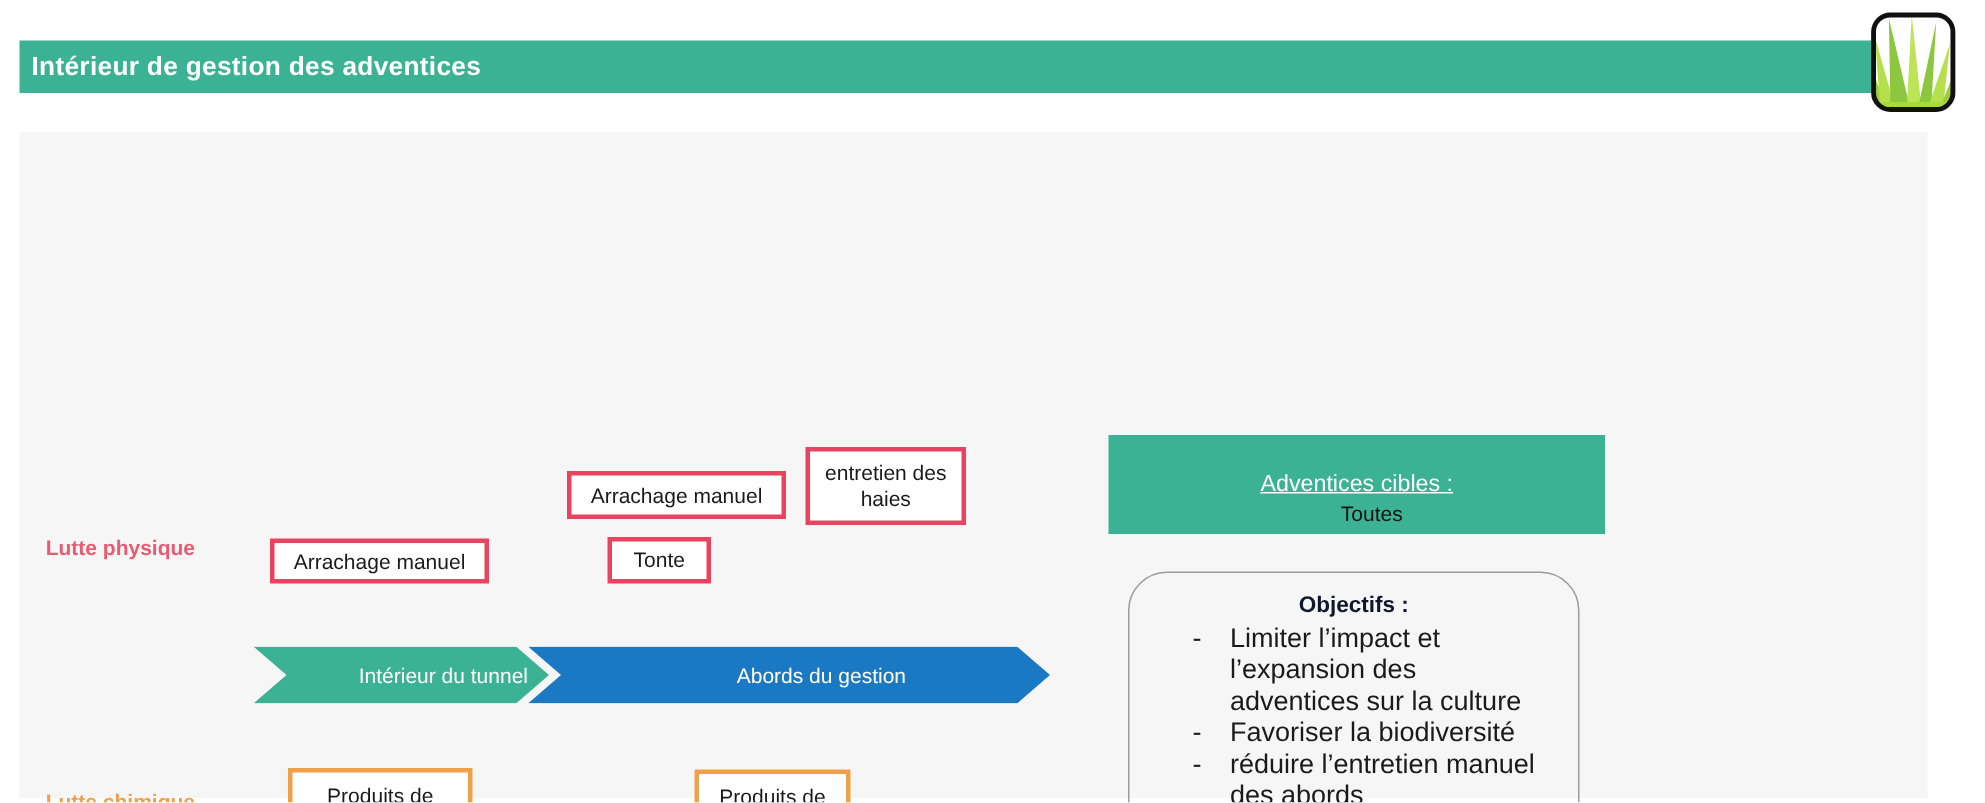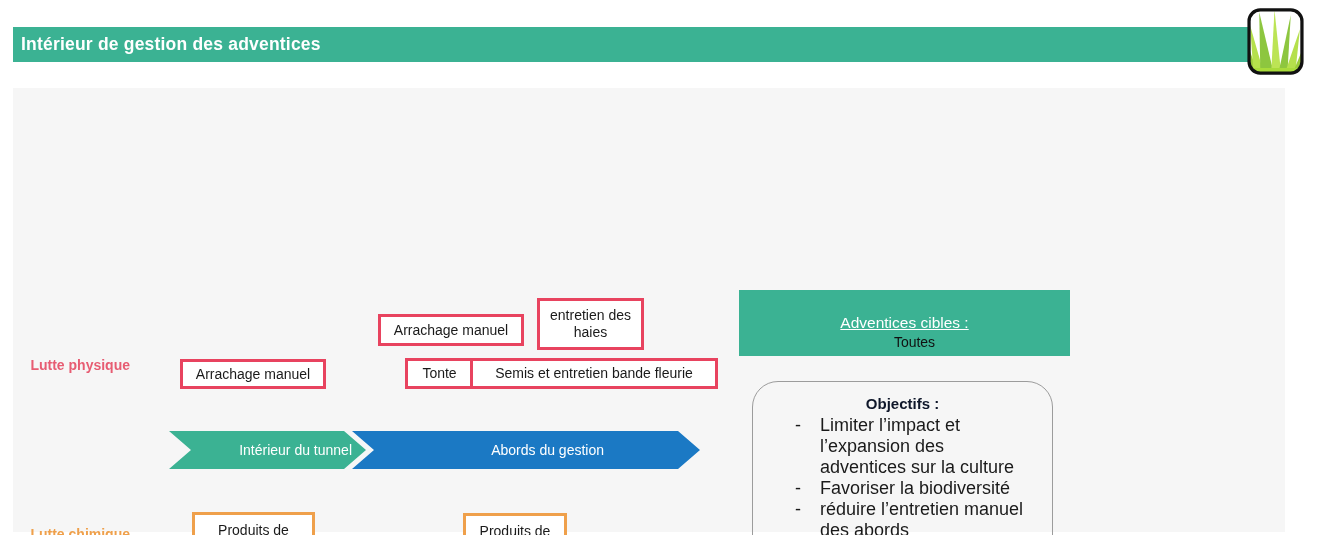--- a/index.html
+++ b/index.html
@@ -105,21 +105,20 @@
   </div>
 
   <div class="panel">
 
     <div class="row-label physical">Lutte physique</div>
 
     <div class="box pink b-arr1">Arrachage manuel</div>
     <div class="box pink b-arr2">Arrachage manuel</div>
     <div class="box pink b-haies">entretien des haies</div>
     <div class="box pink b-tonte">Tonte</div>
-    <div class="box pink b-semis">Semis et entretien bande fleurie</div>
 
     <div class="chevron teal">
       <span>Intérieur du tunnel</span>
     </div>
     <div class="chevron blue">
       <span>Abords du gestion</span>
     </div>
 
     <div class="row-label chemical">Lutte chimique</div>
 

